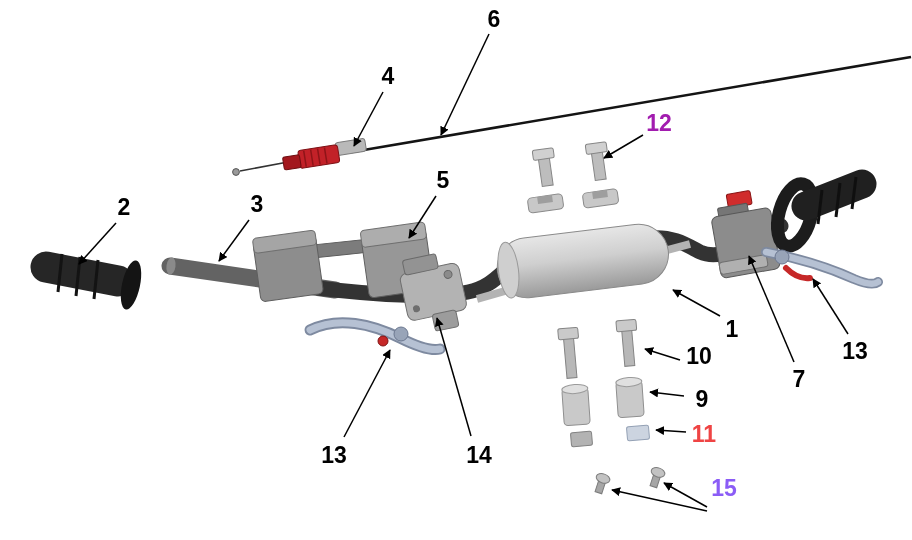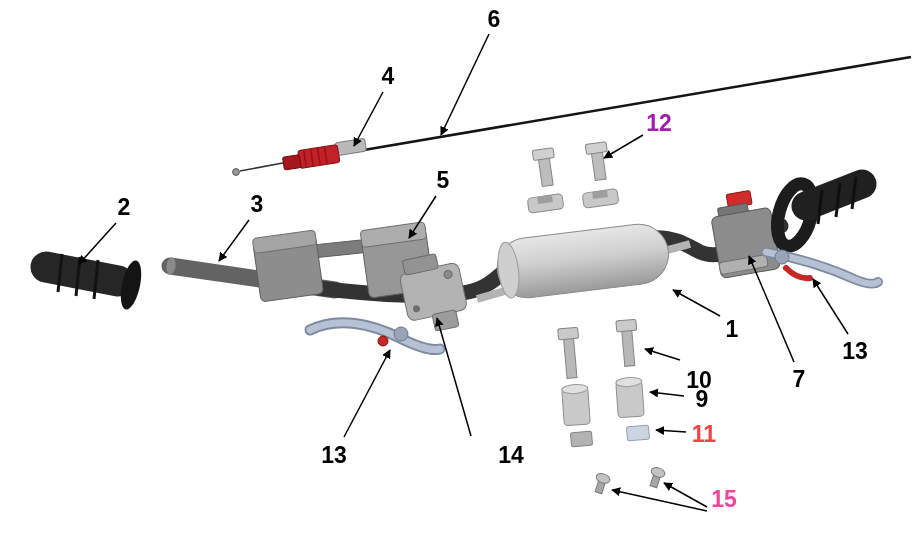--- a/index.html
+++ b/index.html
@@ -201,23 +201,23 @@
   </svg>
 
   <div id="labels">
       <div class="callout" style="left: 494px; top: 19px; color: rgb(0, 0, 0);">6</div>
       <div class="callout" style="left: 388px; top: 76px; color: rgb(0, 0, 0);">4</div>
       <div class="callout" style="left: 659px; top: 123px; color: #a21caf;">12</div>
       <div class="callout" style="left: 124px; top: 207px; color: rgb(0, 0, 0);">2</div>
       <div class="callout" style="left: 257px; top: 204px; color: rgb(0, 0, 0);">3</div>
       <div class="callout" style="left: 443px; top: 180px; color: rgb(0, 0, 0);">5</div>
       <div class="callout" style="left: 732px; top: 329px; color: rgb(0, 0, 0);">1</div>
-      <div class="callout" style="left: 699px; top: 380px; color: rgb(0, 0, 0); text-align: center;">10</div>
+      <div class="callout" style="left: 699px; top: 356px; color: rgb(0, 0, 0); text-align: center;">10</div>
       <div class="callout" style="left: 799px; top: 379px; color: rgb(0, 0, 0);">7</div>
       <div class="callout" style="left: 855px; top: 351px; color: rgb(0, 0, 0);">13</div>
       <div class="callout" style="left: 702px; top: 399px; color: rgb(0, 0, 0);">9</div>
       <div class="callout" style="left: 704px; top: 434px; color: #ef4444;">11</div>
       <div class="callout" style="left: 334px; top: 455px; color: rgb(0, 0, 0);">13</div>
-      <div class="callout" style="left: 479px; top: 455px; color: rgb(0, 0, 0); margin-left: 32px;">14</div>
-      <div class="callout" style="left: 724px; top: 499px; color: #ec4899;">15</div>
+      <div class="callout" style="left: 479px; top: 455px; color: rgb(0, 0, 0);">14</div>
+      <div class="callout" style="left: 724px; top: 488px; color: #8b5cf6;">15</div>
     </div>
 
 </div>
 
 </body></html>

